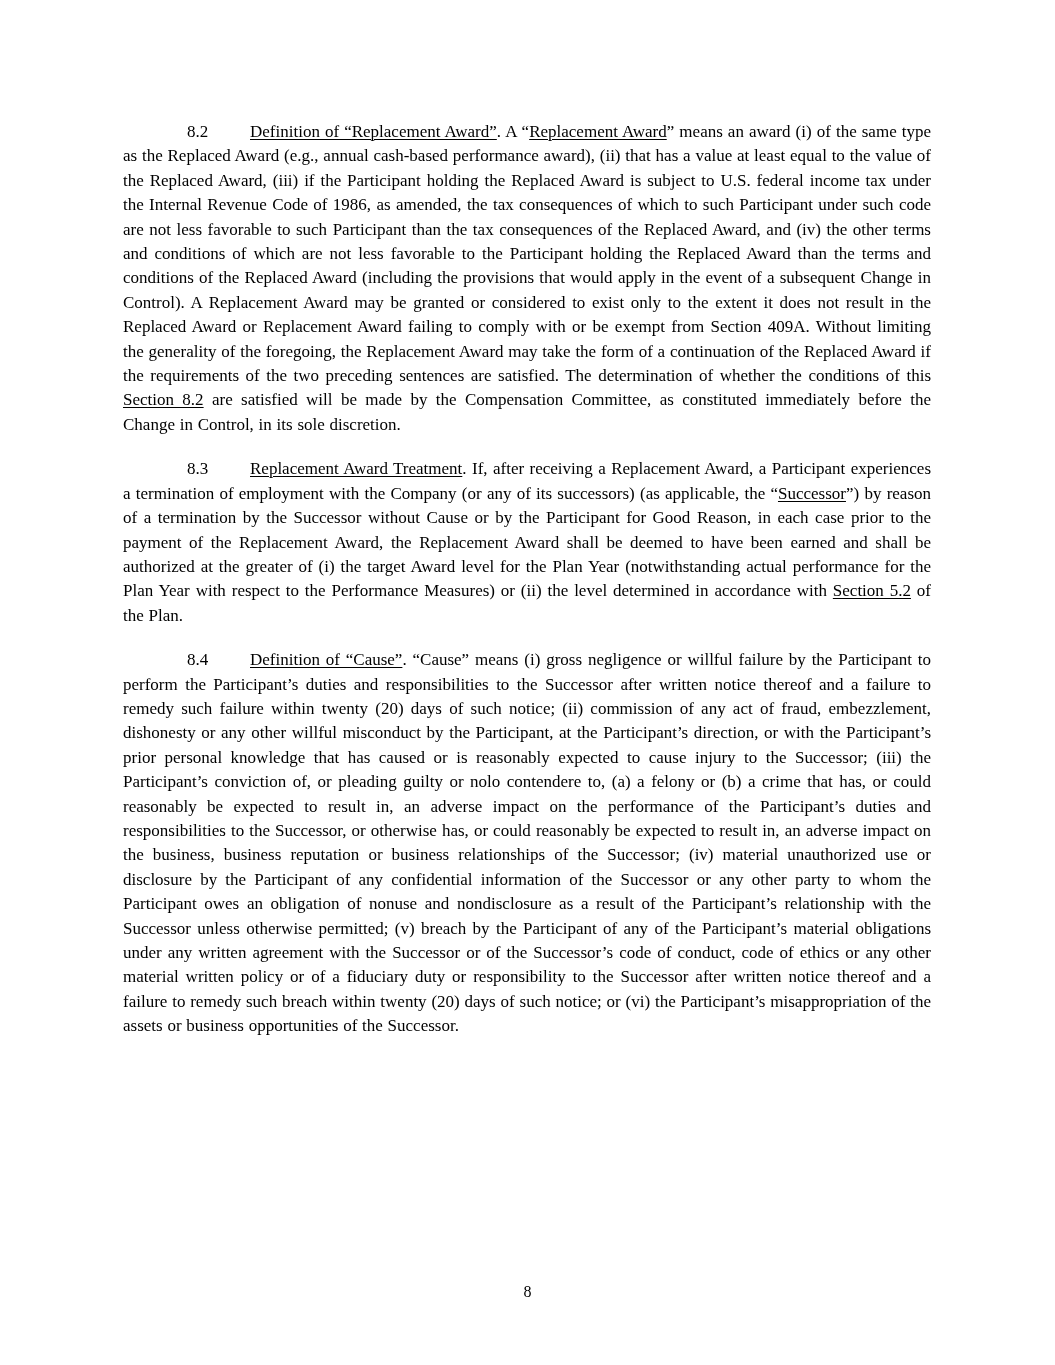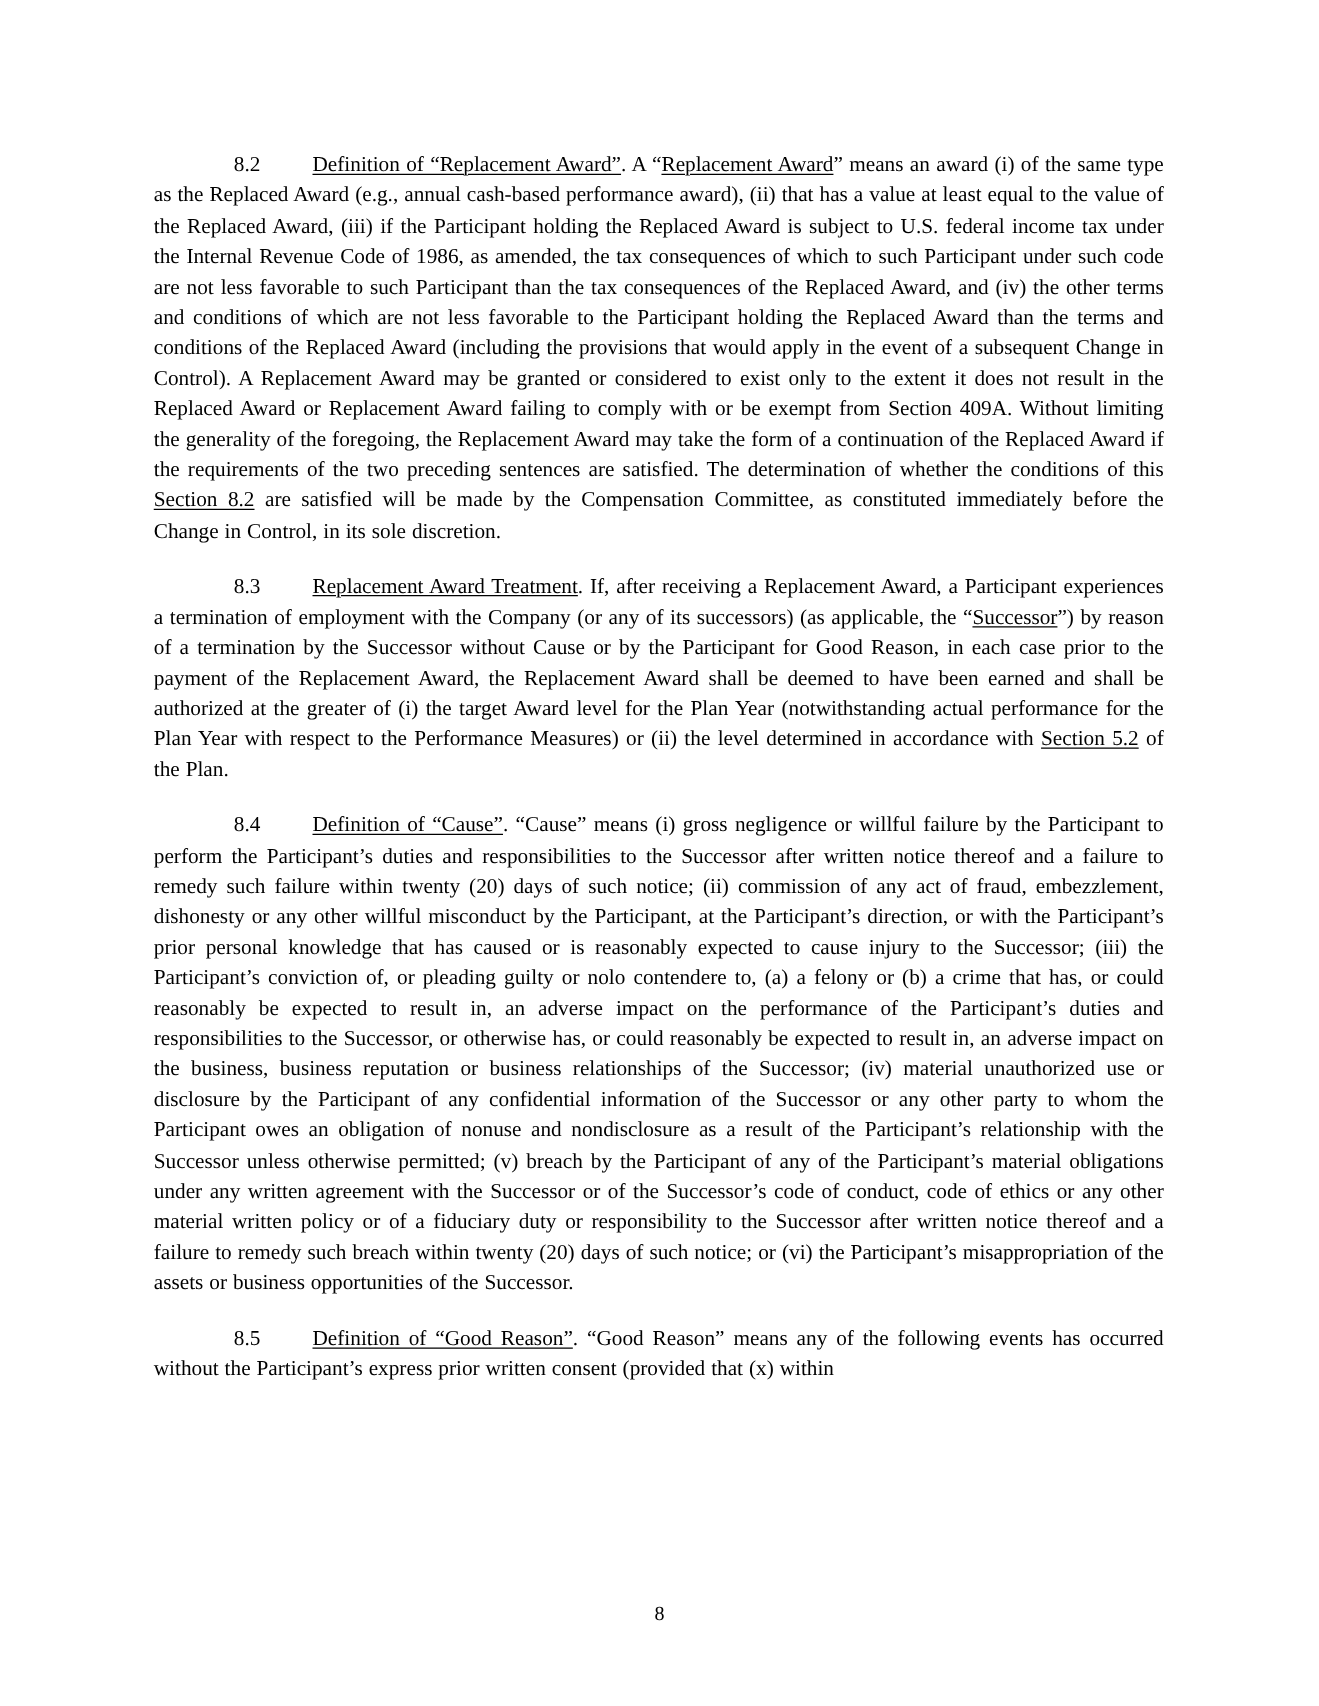--- a/index.html
+++ b/index.html
@@ -54,18 +54,17 @@
   }
 </style>
 </head>
 <body>
 
 <div class="page">
   <div class="content" id="doc-body">
       <p class="para"><span class="secnum">8.2</span><span class="run u">Definition of “Replacement Award”</span><span class="run">.  A “</span><span class="run u">Replacement Award</span><span class="run">” means an award (i) of the same type as the Replaced Award (e.g., annual cash-based performance award), (ii) that has a value at least equal to the value of the Replaced Award, (iii) if the Participant holding the Replaced Award is subject to U.S. federal income tax under the Internal Revenue Code of 1986, as amended, the tax consequences of which to such Participant under such code are not less favorable to such Participant than the tax consequences of the Replaced Award, and (iv) the other terms and conditions of which are not less favorable to the Participant holding the Replaced Award than the terms and conditions of the Replaced Award (including the provisions that would apply in the event of a subsequent Change in Control).  A Replacement Award may be granted or considered to exist only to the extent it does not result in the Replaced Award or Replacement Award failing to comply with or be exempt from Section 409A.  Without limiting the generality of the foregoing, the Replacement Award may take the form of a continuation of the Replaced Award if the requirements of the two preceding sentences are satisfied.  The determination of whether the conditions of this </span><span class="run u">Section 8.2</span><span class="run"> are satisfied will be made by the Compensation Committee, as constituted immediately before the Change in Control, in its sole discretion.</span></p>
       <p class="para"><span class="secnum">8.3</span><span class="run u">Replacement Award Treatment</span><span class="run">.  If, after receiving a Replacement Award, a Participant experiences a termination of employment with the Company (or any of its successors) (as applicable, the “</span><span class="run u">Successor</span><span class="run">”) by reason of a termination by the Successor without Cause or by the Participant for Good Reason, in each case prior to the payment of the Replacement Award, the Replacement Award shall be deemed to have been earned and shall be authorized at the greater of (i) the target Award level for the Plan Year (notwithstanding actual performance for the Plan Year with respect to the Performance Measures) or (ii) the level determined in accordance with </span><span class="run u">Section 5.2</span><span class="run"> of the Plan.</span></p>
       <p class="para"><span class="secnum">8.4</span><span class="run u">Definition of “Cause”</span><span class="run">.  “Cause” means (i) gross negligence or willful failure by the Participant to perform the Participant’s duties and responsibilities to the Successor after written notice thereof and a failure to remedy such failure within twenty (20) days of such notice; (ii) commission of any act of fraud, embezzlement, dishonesty or any other willful misconduct by the Participant, at the Participant’s direction, or with the Participant’s prior personal knowledge that has caused or is reasonably expected to cause injury to the Successor; (iii) the Participant’s conviction of, or pleading guilty or nolo contendere to, (a) a felony or (b) a crime that has, or could reasonably be expected to result in, an adverse impact on the performance of the Participant’s duties and responsibilities to the Successor, or otherwise has, or could reasonably be expected to result in, an adverse impact on the business, business reputation or business relationships of the Successor; (iv) material unauthorized use or disclosure by the Participant of any confidential information of the Successor or any other party to whom the Participant owes an obligation of nonuse and nondisclosure as a result of the Participant’s relationship with the Successor unless otherwise permitted; (v) breach by the Participant of any of the Participant’s material obligations under any written agreement with the Successor or of the Successor’s code of conduct, code of ethics or any other material written policy or of a fiduciary duty or responsibility to the Successor after written notice thereof and a failure to remedy such breach within twenty (20) days of such notice; or (vi) the Participant’s misappropriation of the assets or business opportunities of the Successor.</span></p>
-      <p class="para"><span class="secnum">8.5</span><span class="run u">Definition of “Good Reason”</span><span class="run">.  “Good Reason” means any of the following events has occurred without the Participant’s express prior written consent (provided that (x) within</span></p>
     </div>
   <div class="footer">
     <span>8</span>
   </div>
 </div>
 
 </body></html>

